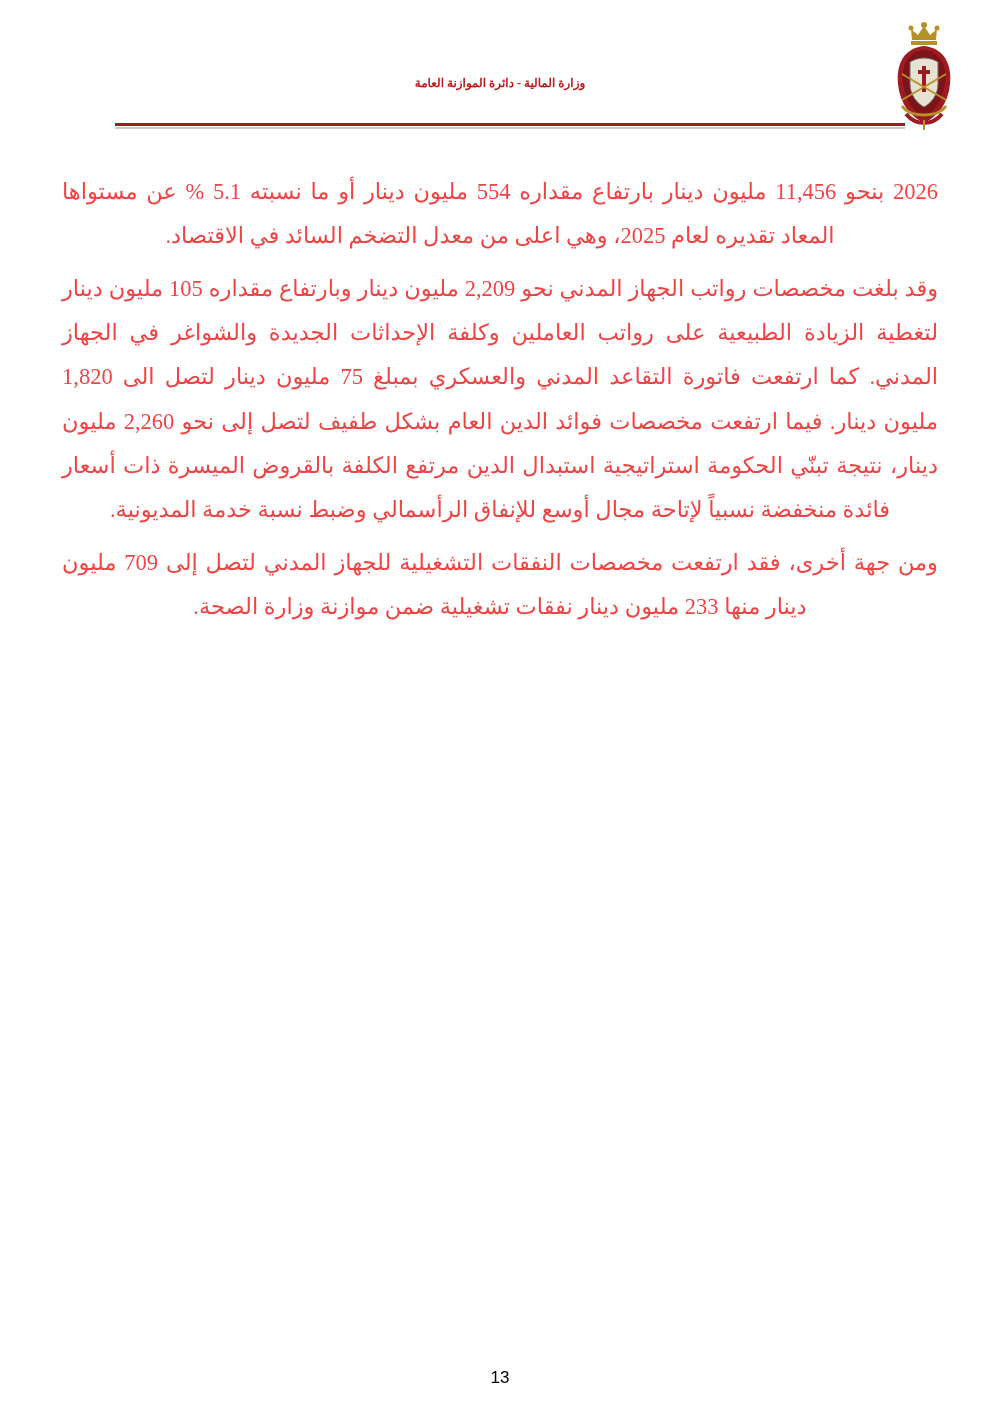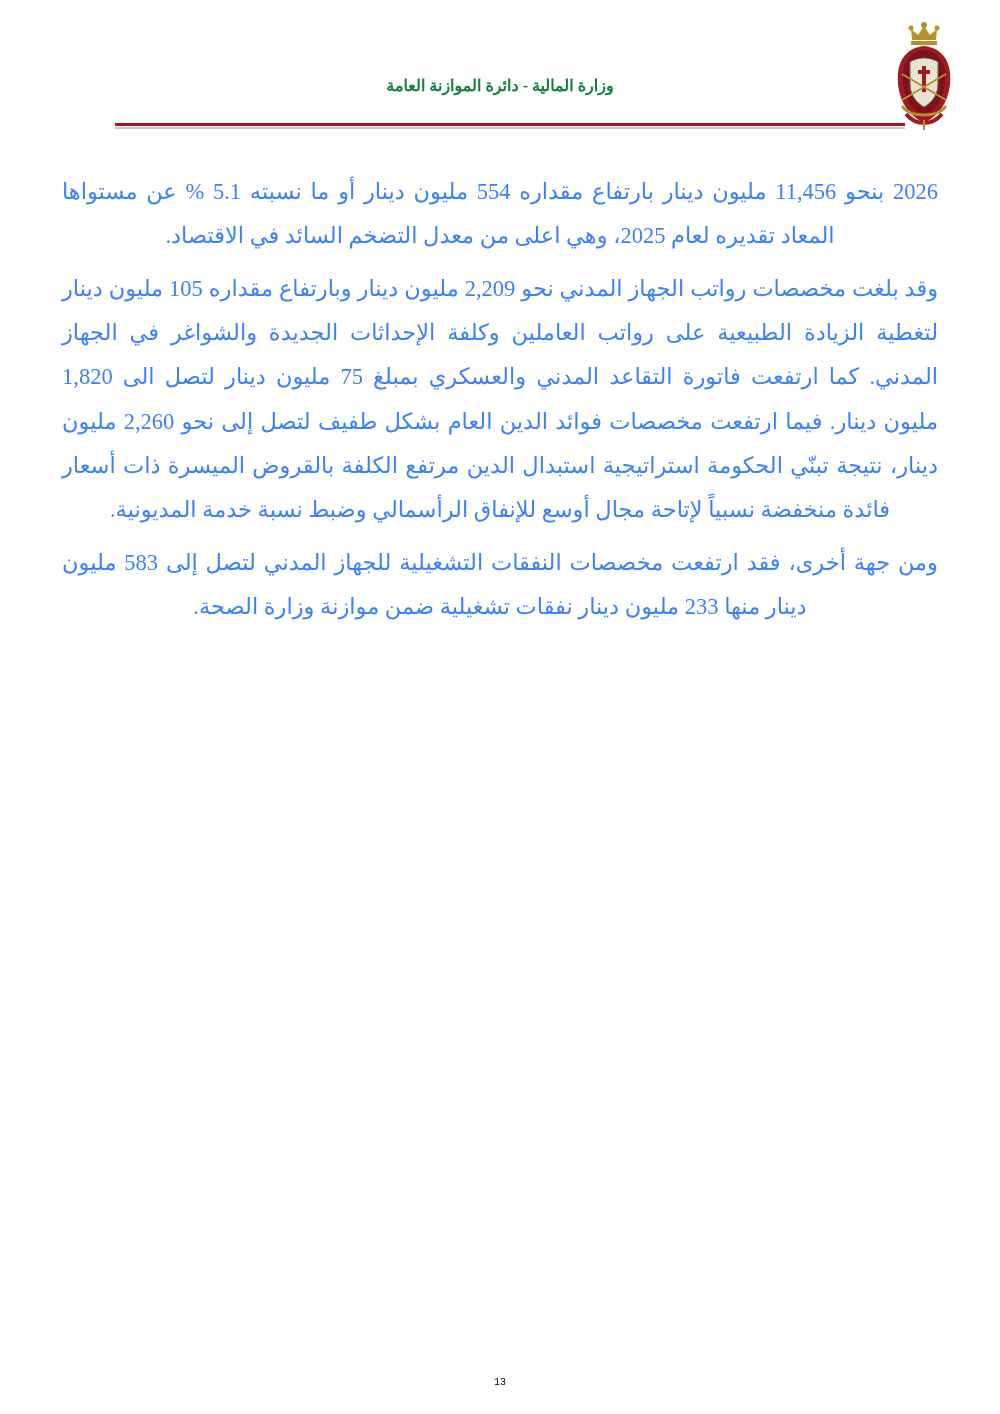--- a/index.html
+++ b/index.html
@@ -29,23 +29,23 @@
     right: 40px;
     width: 72px;
     height: 110px;
   }
   .header-title {
     position: absolute;
     top: 76px;
     left: 0;
     right: 0;
     text-align: center;
-    font-size: 16px;
+    font-size: 12px;
     font-weight: bold;
-    color: #15803d;
+    color: #b91c1c;
     font-family: "Liberation Serif", "DejaVu Serif", serif;
     letter-spacing: 0;
   }
   .header-rule-wrap {
     position: absolute;
     top: 123px;
     right: 95px;
     left: 115px;
     height: 6px;
   }
@@ -66,37 +66,37 @@
     position: absolute;
     top: 170px;
     right: 62px;
     left: 62px;
     bottom: 60px;
   }
   p.para {
     margin: 0 0 8px 0;
     font-size: 22.5px;
     line-height: 1.97;
-    color: #3b82f6;
+    color: #ef4444;
     text-align: justify;
     text-align-last: center;
     font-family: "Liberation Serif", "DejaVu Serif", serif;
     text-justify: inter-word;
   }
 
   
   .footer {
     position: absolute;
     bottom: 26px;
     left: 0;
     right: 0;
     text-align: center;
-    font-size: 10px;
+    font-size: 17px;
     color: #000;
-    font-family: Liberation Mono, monospace;
+    font-family: Liberation Sans, sans-serif;
   }
 </style>
 </head>
 <body>
 
 <div class="page">
 
   <div class="header">
 
     <span class="crest">
@@ -128,17 +128,17 @@
 
     <div class="header-rule-wrap">
       <div class="header-rule-top"></div>
       <div class="header-rule-bottom"></div>
     </div>
   </div>
 
   <div class="content">
     <p class="para">2026 بنحو 11,456 مليون دينار بارتفاع مقداره 554 مليون دينار أو ما نسبته 5.1 % عن مستواها المعاد تقديره لعام 2025، وهي اعلى من معدل التضخم السائد في الاقتصاد.</p>
     <p class="para">وقد بلغت مخصصات رواتب الجهاز المدني نحو 2,209 مليون دينار وبارتفاع مقداره 105 مليون دينار لتغطية الزيادة الطبيعية على رواتب العاملين وكلفة الإحداثات الجديدة والشواغر في الجهاز المدني. كما ارتفعت فاتورة التقاعد المدني والعسكري بمبلغ 75 مليون دينار لتصل الى 1,820 مليون دينار. فيما ارتفعت مخصصات فوائد الدين العام بشكل طفيف لتصل إلى نحو 2,260 مليون دينار، نتيجة تبنّي الحكومة استراتيجية استبدال الدين مرتفع الكلفة بالقروض الميسرة ذات أسعار فائدة منخفضة نسبياً لإتاحة مجال أوسع للإنفاق الرأسمالي وضبط نسبة خدمة المديونية.</p>
-    <p class="para">ومن جهة أخرى، فقد ارتفعت مخصصات النفقات التشغيلية للجهاز المدني لتصل إلى 583 مليون دينار منها 233 مليون دينار نفقات تشغيلية ضمن موازنة وزارة الصحة.</p>
+    <p class="para">ومن جهة أخرى، فقد ارتفعت مخصصات النفقات التشغيلية للجهاز المدني لتصل إلى 709 مليون دينار منها 233 مليون دينار نفقات تشغيلية ضمن موازنة وزارة الصحة.</p>
   </div>
 
   <div class="footer">13</div>
 </div>
 
 </body></html>

